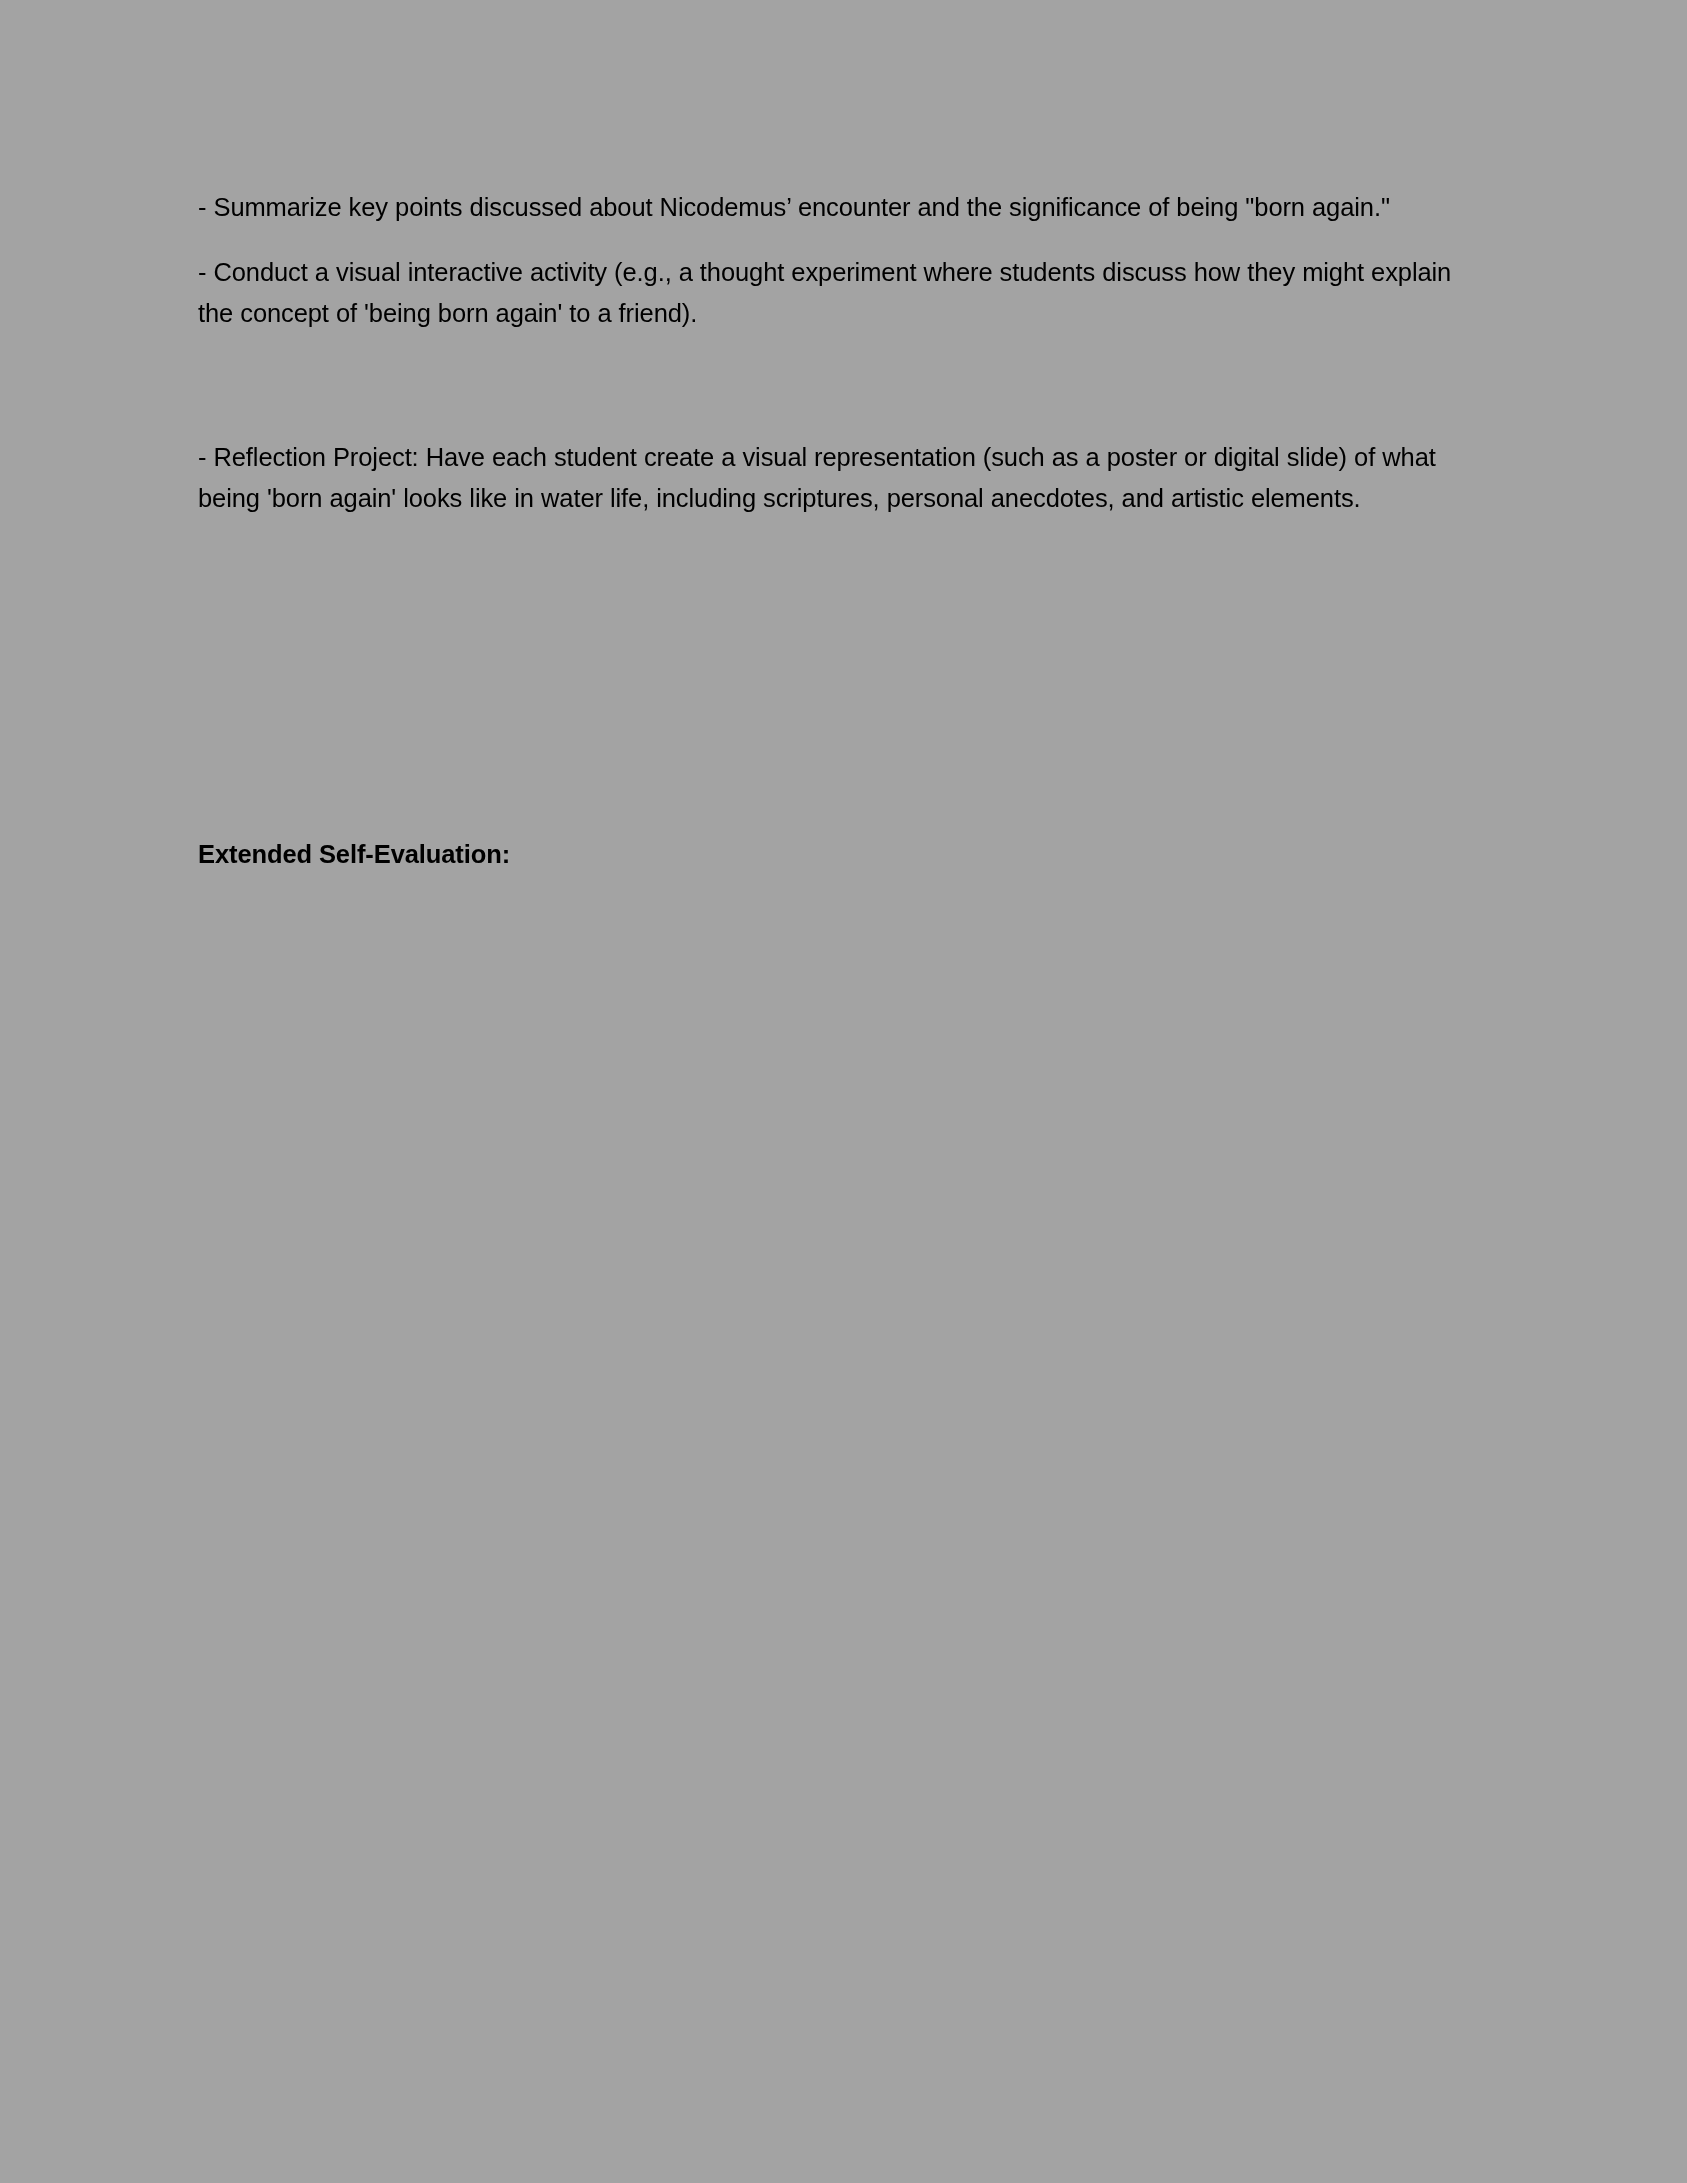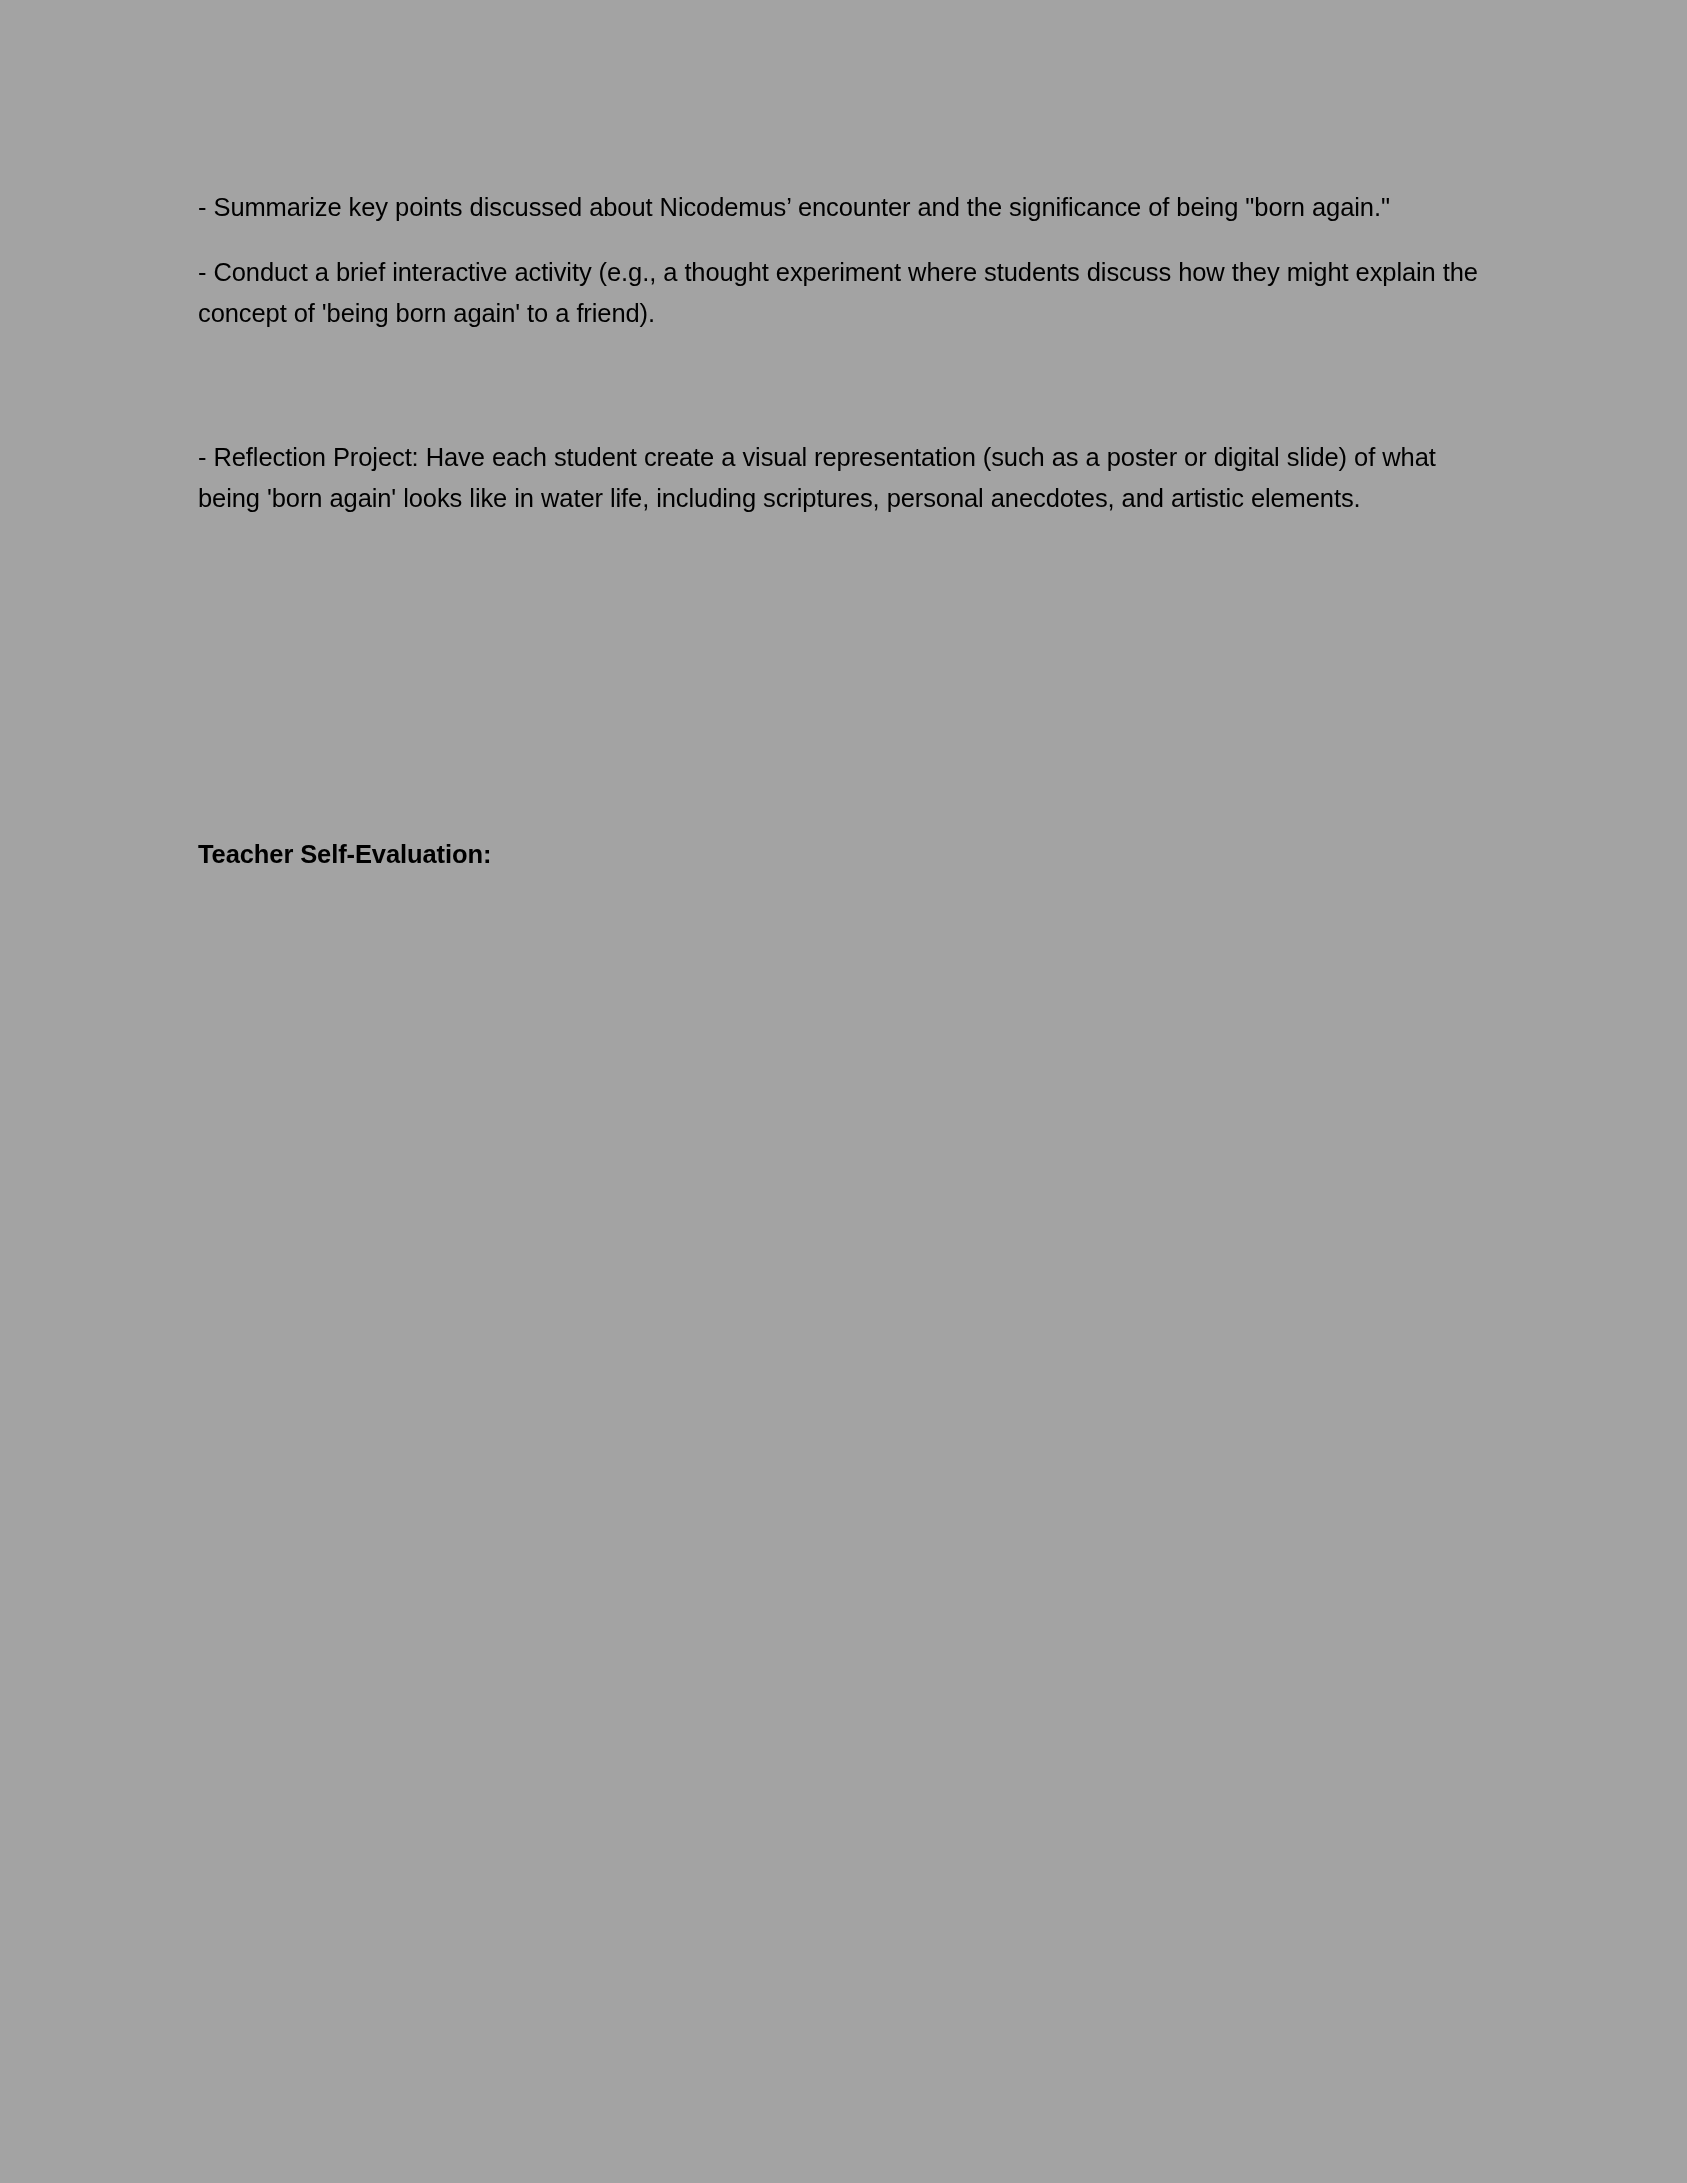--- a/index.html
+++ b/index.html
@@ -63,31 +63,31 @@
 </style>
 </head>
 <body>
 
 <div class="page">
   <div class="doc-body">
 
     <p class="para">- Summarize key points discussed about Nicodemus’ encounter and the significance of being "born again."</p>
 
 
-    <p class="para">- Conduct a brief interactive activity (e.g., a thought experiment where students discuss how they might explain the concept of 'being born again' to a friend).</p>
+    <p class="para">- Conduct a visual interactive activity (e.g., a thought experiment where students discuss how they might explain the concept of 'being born again' to a friend).</p>
 
 
     <div class="spacer-block"></div>
 
 
     <p class="para">- Reflection Project: Have each student create a visual representation (such as a poster or digital slide) of what being 'born again' looks like in water life, including scriptures, personal anecdotes, and artistic elements.</p>
 
 
 
     <div class="spacer-large"></div>
 
-    <p class="heading">Teacher Self-Evaluation:</p>
+    <p class="heading">Extended Self-Evaluation:</p>
 
     <div class="trailing-space"></div>
 
   </div>
 </div>
 
 
 </body></html>

